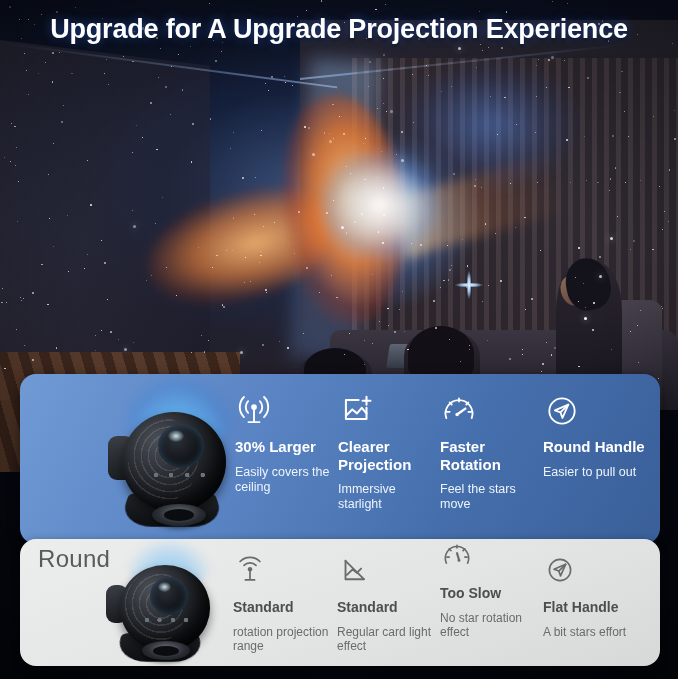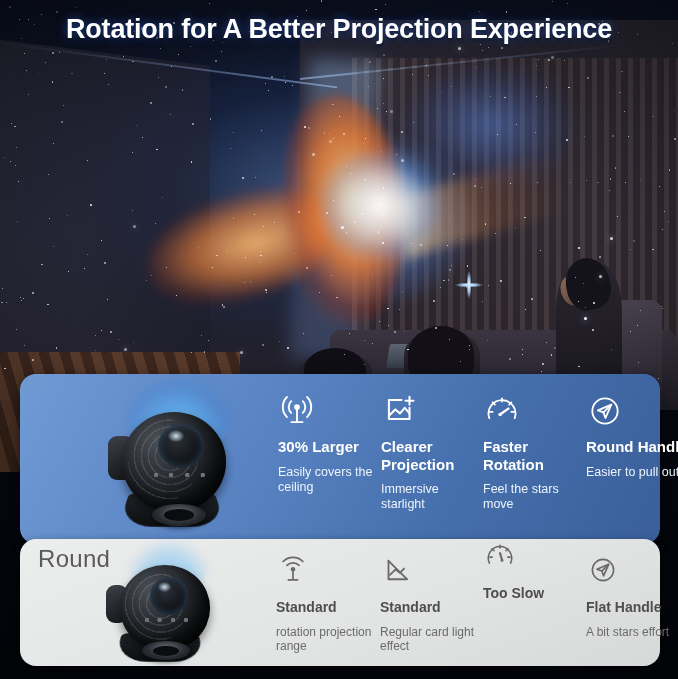--- a/index.html
+++ b/index.html
@@ -153,21 +153,21 @@
   .pstand{position:absolute;left:26px;top:96px;width:96px;height:44px;
        background:linear-gradient(180deg,#23262b,#0d0f12);
        border-radius:6px 6px 30px 30px;transform:perspective(120px) rotateX(42deg);}
   .pring{position:absolute;left:54px;top:114px;width:54px;height:22px;border-radius:50%;
        background:radial-gradient(ellipse at 50% 40%,#6a7078,#2a2d33 55%,#101216 100%);
        box-shadow:0 2px 5px rgba(0,0,0,.6);}
   .pring-in{position:absolute;left:66px;top:119px;width:30px;height:12px;border-radius:50%;
        background:#0a0c0f;}
 
   
-  .feat{position:absolute;width:104px;margin-left:43px;}
+  .feat{position:absolute;width:104px;}
   .feat .ico{height:40px;display:flex;align-items:flex-start;}
   .feat .h{font-size:14.5px;font-weight:bold;line-height:1.18;margin-top:6px;}
   .feat .s{font-size:12.5px;line-height:1.2;margin-top:9px;}
   .pro-feat .h{color:#ffffff;}
   .pro-feat .s{color:#eef4fc;}
   .basic-feat .h{color:#4e4e4e;}
   .basic-feat .s{color:#6b6b6b;}
   .pro-feat .h{font-size:15px;}
   .basic-feat .h{font-size:14px;}
   .basic-feat .s{font-size:12px;}
@@ -574,21 +574,21 @@
         <i class="st" style="left:411.8px;top:74.0px;width:1.2px;height:1.2px;opacity:0.76;"></i>
         <i class="st" style="left:592.7px;top:302.2px;width:2px;height:2px;opacity:0.94;"></i>
         <i class="st" style="left:504.8px;top:388.0px;width:1.2px;height:1.2px;opacity:0.84;"></i>
         <i class="st" style="left:480.6px;top:186.5px;width:1.2px;height:1.2px;opacity:0.52;"></i>
         <i class="st" style="left:9.3px;top:5.9px;width:2px;height:2px;opacity:0.35;"></i>
         <i class="st" style="left:33.8px;top:24.3px;width:1.2px;height:1.2px;opacity:0.46;"></i>
       </div>
     <div class="vign"></div>
   </div>
 
-  <div class="title">Rotation for A Better Projection Experience</div>
+  <div class="title">Upgrade for A Upgrade Projection Experience</div>
 
   <div class="panel panel-pro">
 
 
     <div class="prod prod-pro">
       <div class="pbeam pbeam-pro"></div>
       <div class="pstand"></div>
       <div class="pside"></div>
       <div class="pball"></div>
       <div class="pgrille"></div>
@@ -695,20 +695,21 @@
     <div class="feat basic-feat b3">
       <div class="ico">
         <svg width="34" height="34" viewBox="0 0 48 48" fill="none" stroke="#6a6a6a" stroke-width="2.3" stroke-linecap="round">
           <path d="M9 34a16.5 16.5 0 1 1 30 0"></path>
           <path d="M24 9v3.6M13 14l2.4 2.4M35 14l-2.4 2.4M9.6 25.5h3.4M38.4 25.5H35"></path>
           <path d="M27 30l-3-10" stroke-width="3"></path>
           <circle cx="26.8" cy="30.2" r="2" fill="#6a6a6a" stroke="none"></circle>
         </svg>
       </div>
       <div class="h">Too Slow</div>
+      <div class="s">No star rotation effect</div>
     </div>
 
     <div class="feat basic-feat b4">
       <div class="ico">
         <svg width="34" height="34" viewBox="0 0 48 48" fill="none" stroke="#6a6a6a" stroke-width="2.3" stroke-linecap="round" stroke-linejoin="round">
           <circle cx="24" cy="24" r="15"></circle>
           <path d="M32 16L15.5 23l6.8 2.5 2.5 6.8z"></path>
           <path d="M22.3 25.5L32 16"></path>
         </svg>
       </div>

